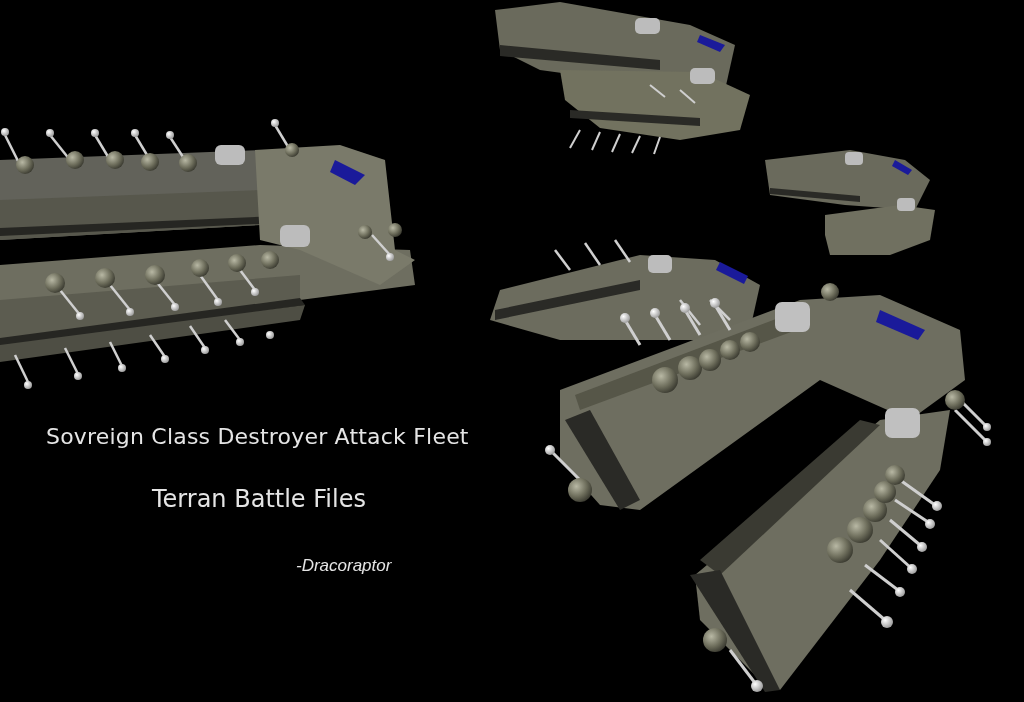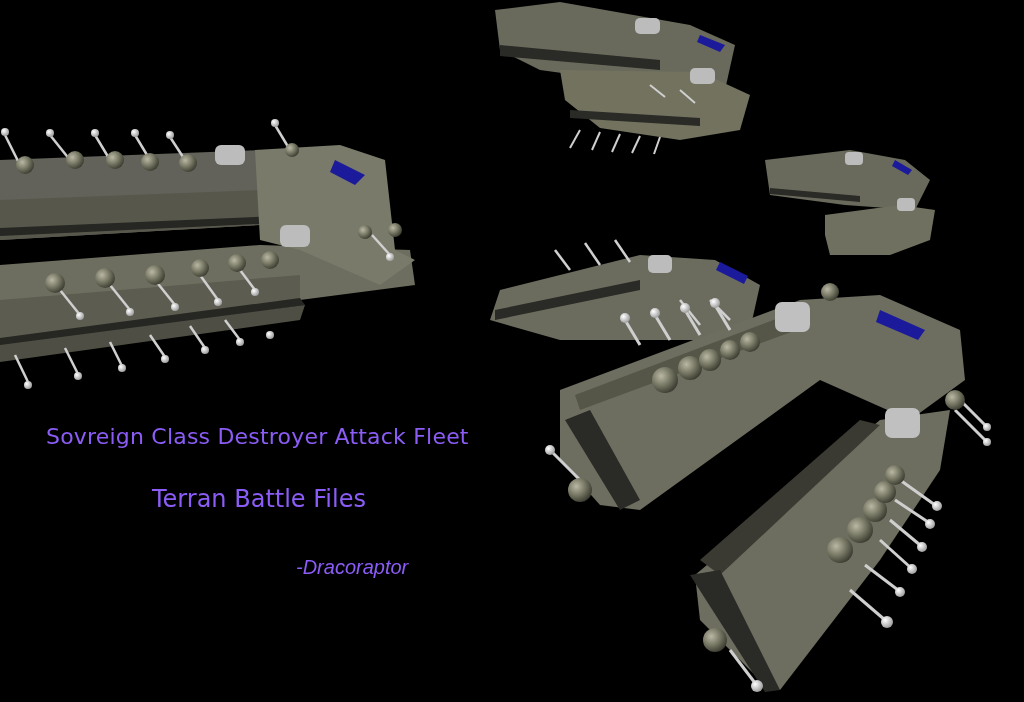--- a/index.html
+++ b/index.html
@@ -1,21 +1,21 @@
 <!DOCTYPE html>
 <html><head>
 <meta charset="utf-8">
 <style>
   html, body { margin:0; padding:0; background:#000; }
   body { width:1024px; height:702px; position:relative; overflow:hidden; font-family:"DejaVu Sans", sans-serif; }
   #scene { position:absolute; left:0; top:0; width:1024px; height:702px; }
-  .caption { position:absolute; color:#8b5cf6; white-space:nowrap; }
+  .caption { position:absolute; color:#e5e5e5; white-space:nowrap; }
   .title { left:46px; top:424px; font-size:22px; letter-spacing:0.2px; }
   .subtitle { left:152px; top:485px; font-size:24px; }
-  .signature { left:296px; top:556px; font-size:20px; font-style:italic; font-family:"Liberation Sans", sans-serif; }
+  .signature { left:296px; top:556px; font-size:17px; font-style:italic; font-family:"Liberation Sans", sans-serif; }
 </style>
 </head>
 <body>
 
 <svg id="scene" viewBox="0 0 1024 702" xmlns="http://www.w3.org/2000/svg">
   <defs>
     <radialGradient id="ball" cx="35%" cy="35%" r="70%">
       <stop offset="0%" stop-color="#b8b8a4"></stop>
       <stop offset="60%" stop-color="#6e6e5c"></stop>
       <stop offset="100%" stop-color="#3a3a30"></stop>

